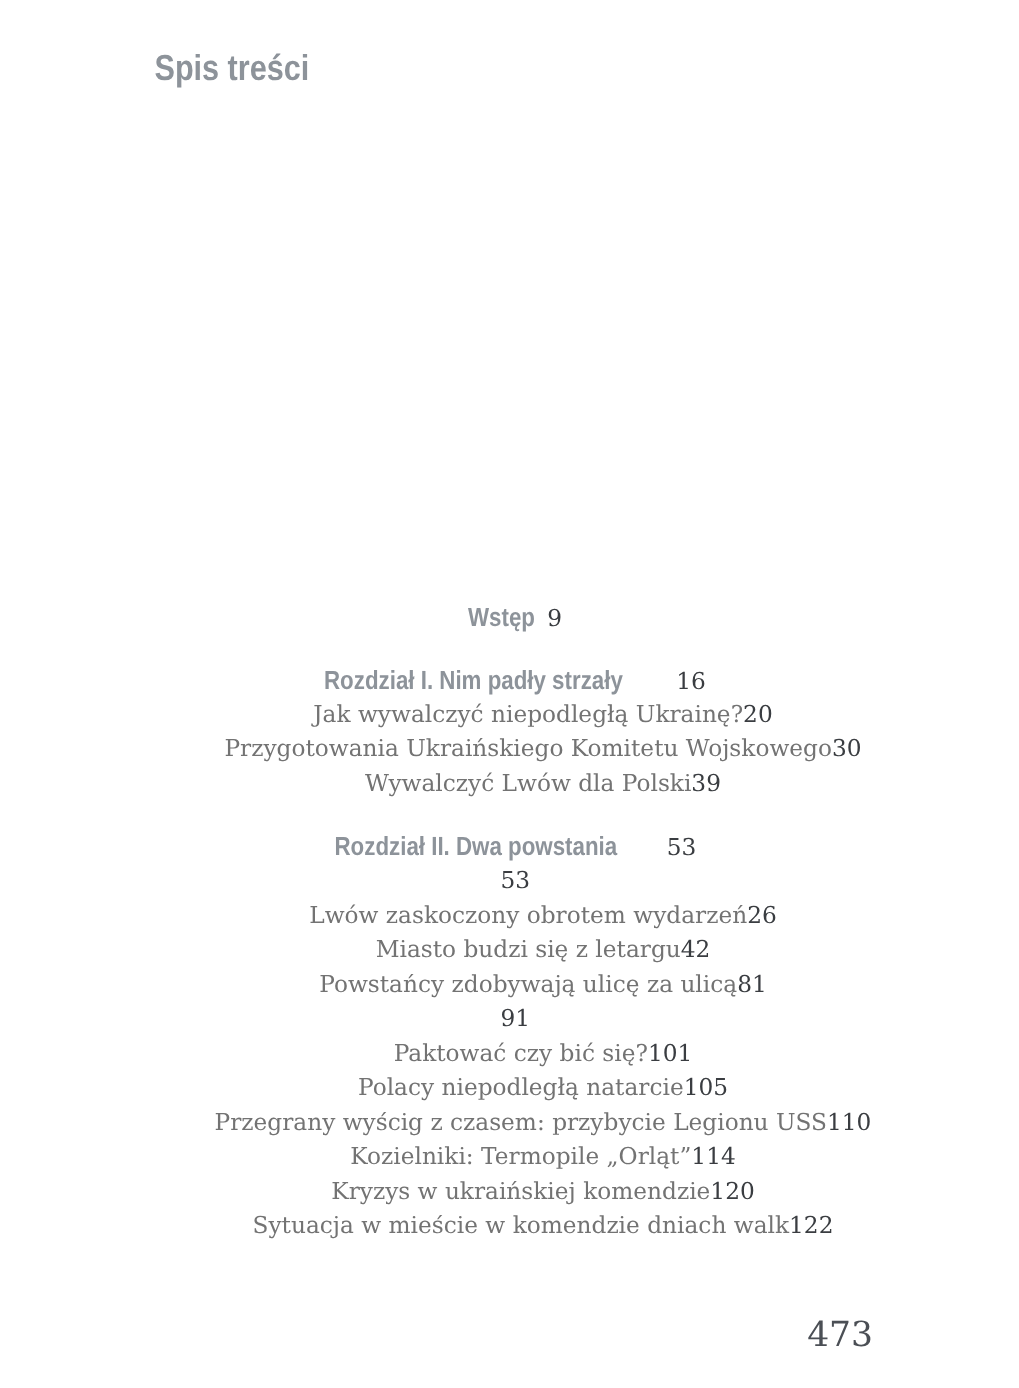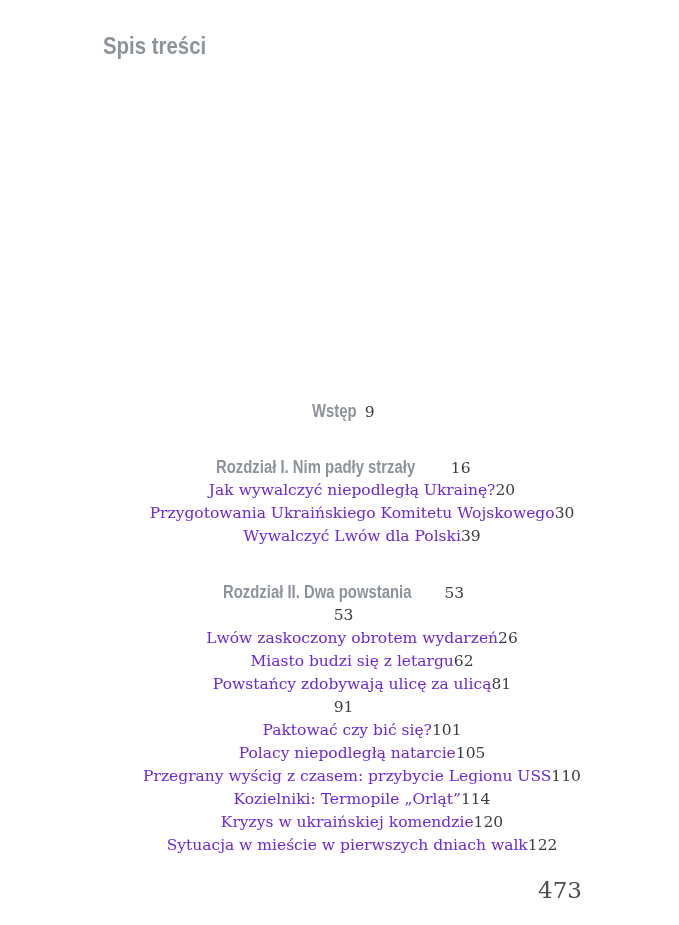--- a/index.html
+++ b/index.html
@@ -36,42 +36,42 @@
   }
   .toc-row {
     display: flex;
     justify-content: center;
     align-items: baseline;
     height: 23px;
     line-height: 23px;
     white-space: nowrap;
   }
   .toc-row.chapter {
-    margin-top: 33px;
+    margin-top: 19px;
   }
   .toc-row.chapter:first-child {
     margin-top: 0;
   }
   .toc-row .label {
     flex: 0 1 auto;
     overflow: visible;
   }
   .toc-row.chapter .label {
     display: inline-block;
     font-family: "Liberation Sans", sans-serif;
     font-weight: bold;
     font-size: 17.5px;
     color: #8d939a;
     transform: scaleX(0.85);
     transform-origin: left center;
   }
   .toc-row.section .label {
     font-family: "DejaVu Serif", serif;
     font-size: 15.5px;
-    color: #6d28d9;
+    color: #737373;
     padding-left: 37px;
   }
   .toc-row .num {
     flex: 0 0 auto;
     font-family: "DejaVu Serif", serif;
     font-size: 15.5px;
     color: #3a3d41;
   }
   .folio {
     position: absolute;
@@ -115,21 +115,21 @@
       </div>
       <div class="toc-row section">
         <span class="num">53</span>
       </div>
       <div class="toc-row section">
         <span class="label">Lwów zaskoczony obrotem wydarzeń</span>
         <span class="num">26</span>
       </div>
       <div class="toc-row section">
         <span class="label">Miasto budzi się z letargu</span>
-        <span class="num">62</span>
+        <span class="num">42</span>
       </div>
       <div class="toc-row section">
         <span class="label">Powstańcy zdobywają ulicę za ulicą</span>
         <span class="num">81</span>
       </div>
       <div class="toc-row section">
         <span class="num">91</span>
       </div>
       <div class="toc-row section">
         <span class="label">Paktować czy bić się?</span>
@@ -145,19 +145,19 @@
       </div>
       <div class="toc-row section">
         <span class="label">Kozielniki: Termopile „Orląt”</span>
         <span class="num">114</span>
       </div>
       <div class="toc-row section">
         <span class="label">Kryzys w ukraińskiej komendzie</span>
         <span class="num">120</span>
       </div>
       <div class="toc-row section">
-        <span class="label">Sytuacja w mieście w pierwszych dniach walk</span>
+        <span class="label">Sytuacja w mieście w komendzie dniach walk</span>
         <span class="num">122</span>
       </div>
     </div>
 
   <div class="folio">473</div>
 </div>
 
 </body></html>

